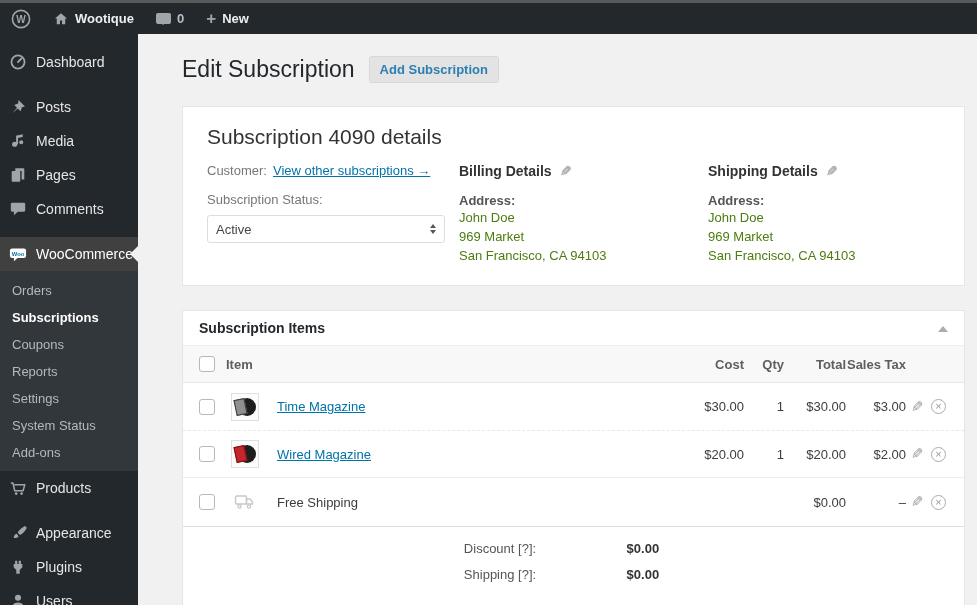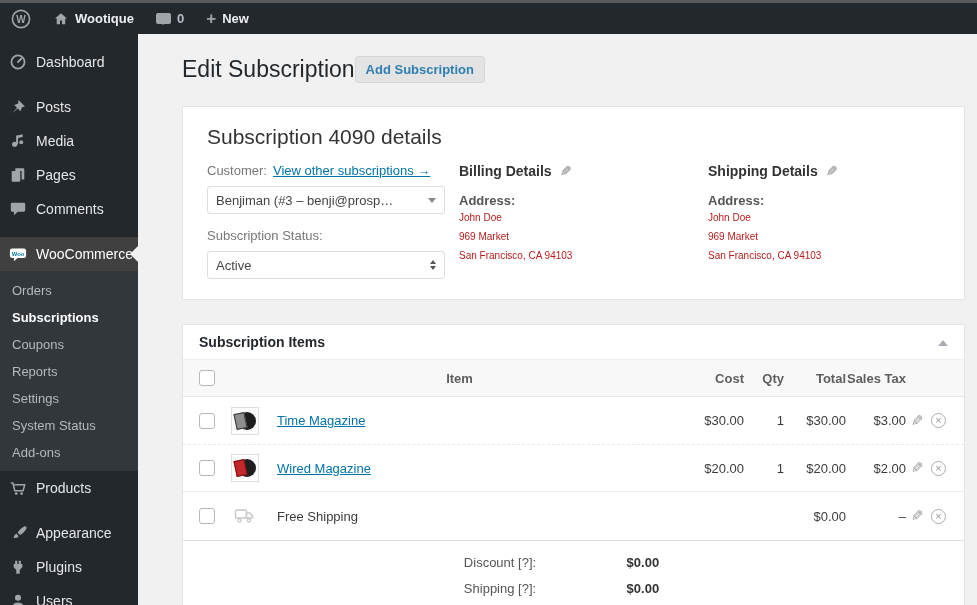--- a/index.html
+++ b/index.html
@@ -32,21 +32,21 @@
   .menu-item.active .micon { color:#fff; }
   .menu-item.active .arrow { content:''; position:absolute; right:0; top:50%; margin-top:-8px;
                width:0; height:0; border:8px solid transparent; border-right-color:#f1f1f1; }
   .submenu { background:#32373c; padding:6px 0 5px; }
   .submenu-item { padding:7px 12px; font-size:13px; color:#b4b9be; cursor:pointer; line-height:13px; }
   .submenu-item.active { color:#fff; font-weight:bold; }
 
   
   .content { position:absolute; left:160px; top:34px; right:0; bottom:-300px;
              background:#f1f1f1; padding:11px 12px 0 22px; }
-  .title-row { display:flex; align-items:center; margin-top:9px; margin-bottom:0; }
+  .title-row { display:flex; align-items:center; gap:14px; margin-top:9px; margin-bottom:0; }
   h1 { font-size:23px; font-weight:400; color:#23282d; line-height:30px; }
   .add-btn { background:#e3e3e4; border:1px solid #d7d7d8; border-radius:3px; color:#2e7fb1;
              font-size:13px; font-weight:bold; padding:5px 10px; cursor:pointer; text-decoration:none; }
 
   .panel { background:#fff; border:1px solid #e5e5e5; width:783px; }
 
   
   .panel-details { margin-top:22px; padding:18px 24px 20px; }
   .panel-details h2 { font-size:21px; font-weight:400; color:#333; margin-bottom:14px; }
   .cols { display:flex; margin-top:12px; }
@@ -61,35 +61,35 @@
               padding:0 8px; font-size:13px; color:#444; cursor:pointer; }
   .dd-text { white-space:nowrap; overflow:hidden; }
   .caret-down { width:0; height:0; border:4px solid transparent; border-top:5px solid #888; margin-top:5px; }
   .status-label { margin-top:14px; }
   .updown { display:flex; flex-direction:column; gap:2px; align-items:center; }
   .tri-up   { width:0; height:0; border:3.5px solid transparent; border-bottom:4.5px solid #555; }
   .tri-down { width:0; height:0; border:3.5px solid transparent; border-top:4.5px solid #555; }
   .addr-title { display:flex; align-items:center; gap:8px; font-size:14px; font-weight:bold; color:#333; }
   .pencil { color:#b2b2b2; font-size:14px; cursor:pointer; display:inline-block; transform:scaleX(-1); }
   .addr-label { margin-top:14px; font-size:13px; font-weight:bold; color:#555; }
-  .addr-line { font-size:10px; color:#b91c1c; line-height:19px; }
+  .addr-line { font-size:13px; color:#4d7c0f; line-height:19px; }
 
   
   .panel-items { margin-top:24px; padding-bottom:40px; }
   .p2-header { display:flex; align-items:center; justify-content:space-between; padding:0 16px;
                height:35px; border-bottom:1px solid #eee; font-size:14px; font-weight:bold; color:#23282d; }
   .caret-up { width:0; height:0; border:5px solid transparent; border-bottom:6px solid #a8adb3;
               margin-top:-4px; cursor:pointer; }
   .trow-flex { display:flex; align-items:center; }
   .thead { height:37px; background:#f8f8f8; border-bottom:1px solid #e8e8e8;
            font-size:13px; color:#5e5e5e; font-weight:bold; }
   .cb { width:16px; height:16px; min-width:16px; border:1px solid #b4b9be; border-radius:3px;
         background:#fff; margin-left:16px; cursor:pointer; }
   .th-item { margin-left:22px; }
-  .name-col { flex:1; text-align:center; }
+  .name-col { flex:1; text-align:left;margin-left:11px; }
   .cost-col { width:62px; text-align:right; }
   .qty-col { width:40px; text-align:right; }
   .total-col { width:62px; text-align:right; }
   .tax-col { width:60px; text-align:right; }
   .act-col { width:58px; padding-right:18px; display:flex; justify-content:flex-end; align-items:center; gap:7px; }
   .item-row { height:47px; font-size:13px; color:#3c3c3c; }
   .item-row + .item-row { border-top:1px dashed #e8e8e8; }
   .thumb { width:28px; height:28px; min-width:28px; border:1px solid #dfdfdf; background:#fcfcfc;
            margin-left:16px; position:relative; overflow:hidden; }
   .thumb .disc { position:absolute; right:2px; top:4px; width:18px; height:18px; border-radius:50%; background:#1e1e1e; }
@@ -270,24 +270,20 @@
     </div>
 
     <section class="panel panel-details">
       <h2>Subscription 4090 details</h2>
       <div class="cols">
         <div class="col-customer">
           <div class="cust-row">
             <span class="label-muted">Customer:</span>
             <a class="link">View other subscriptions →</a>
           </div>
-          <div class="dropdown">
-            <span class="dd-text">Benjiman (#3 – benji@prosp…</span>
-            <span class="caret-down"></span>
-          </div>
           <div class="label-muted status-label">Subscription Status:</div>
           <div class="dropdown">
             <span class="dd-text">Active</span>
             <span class="updown">
                 <i class="tri-up"></i>
                 <i class="tri-down"></i>
               </span>
           </div>
         </div>
 

